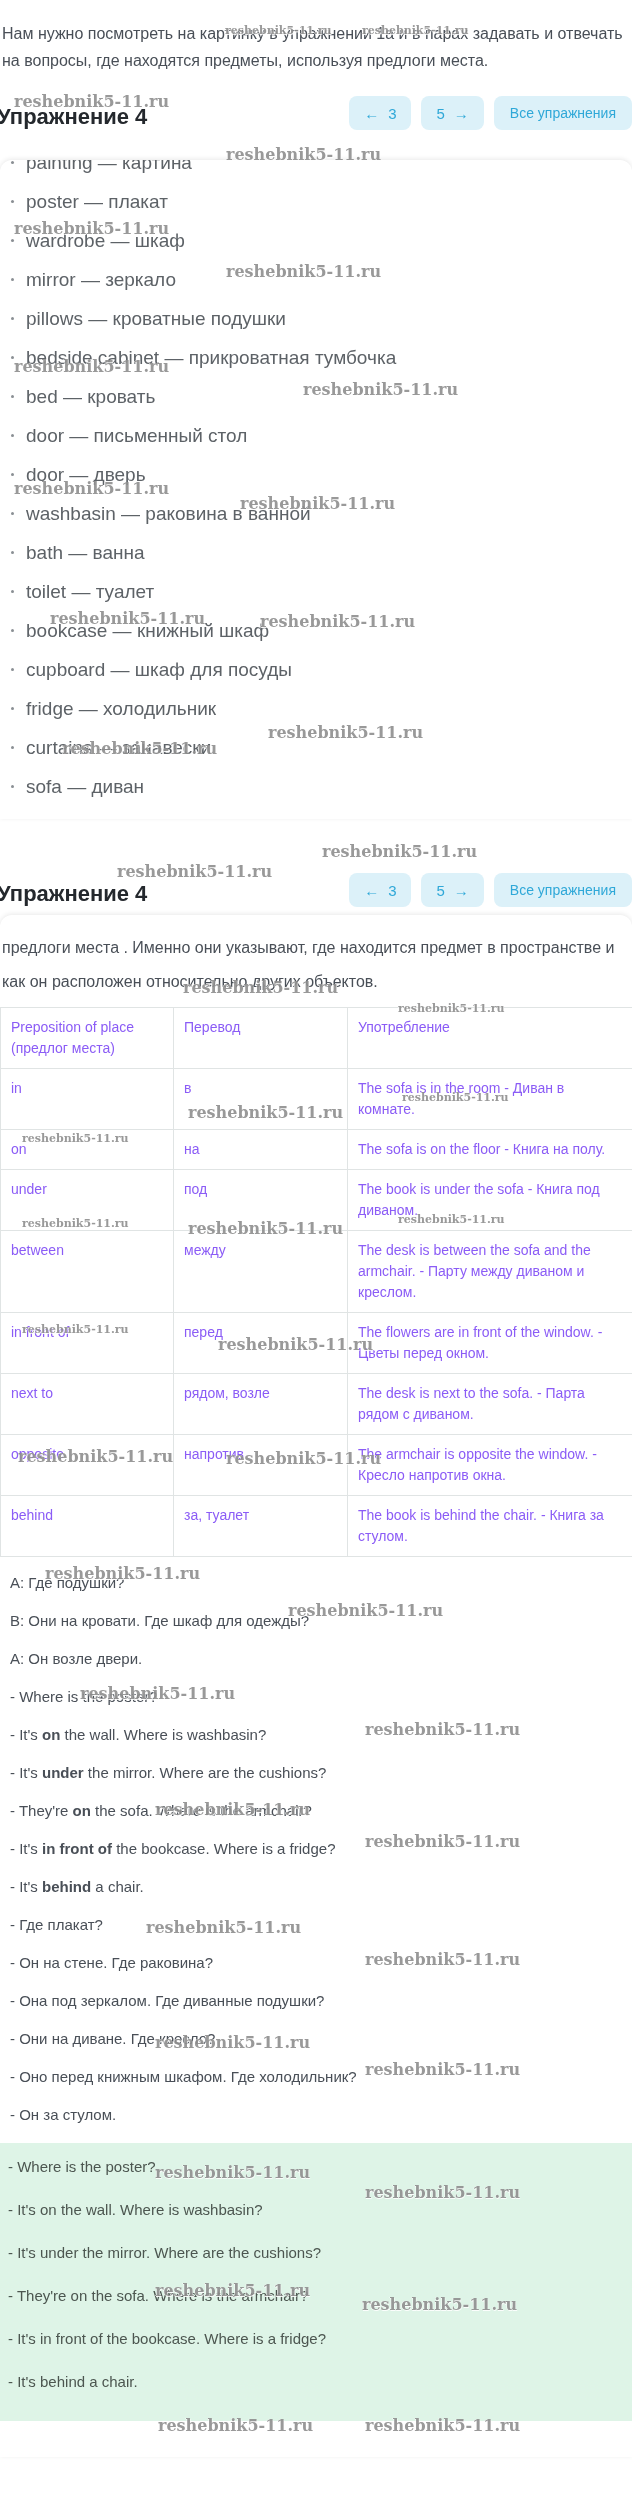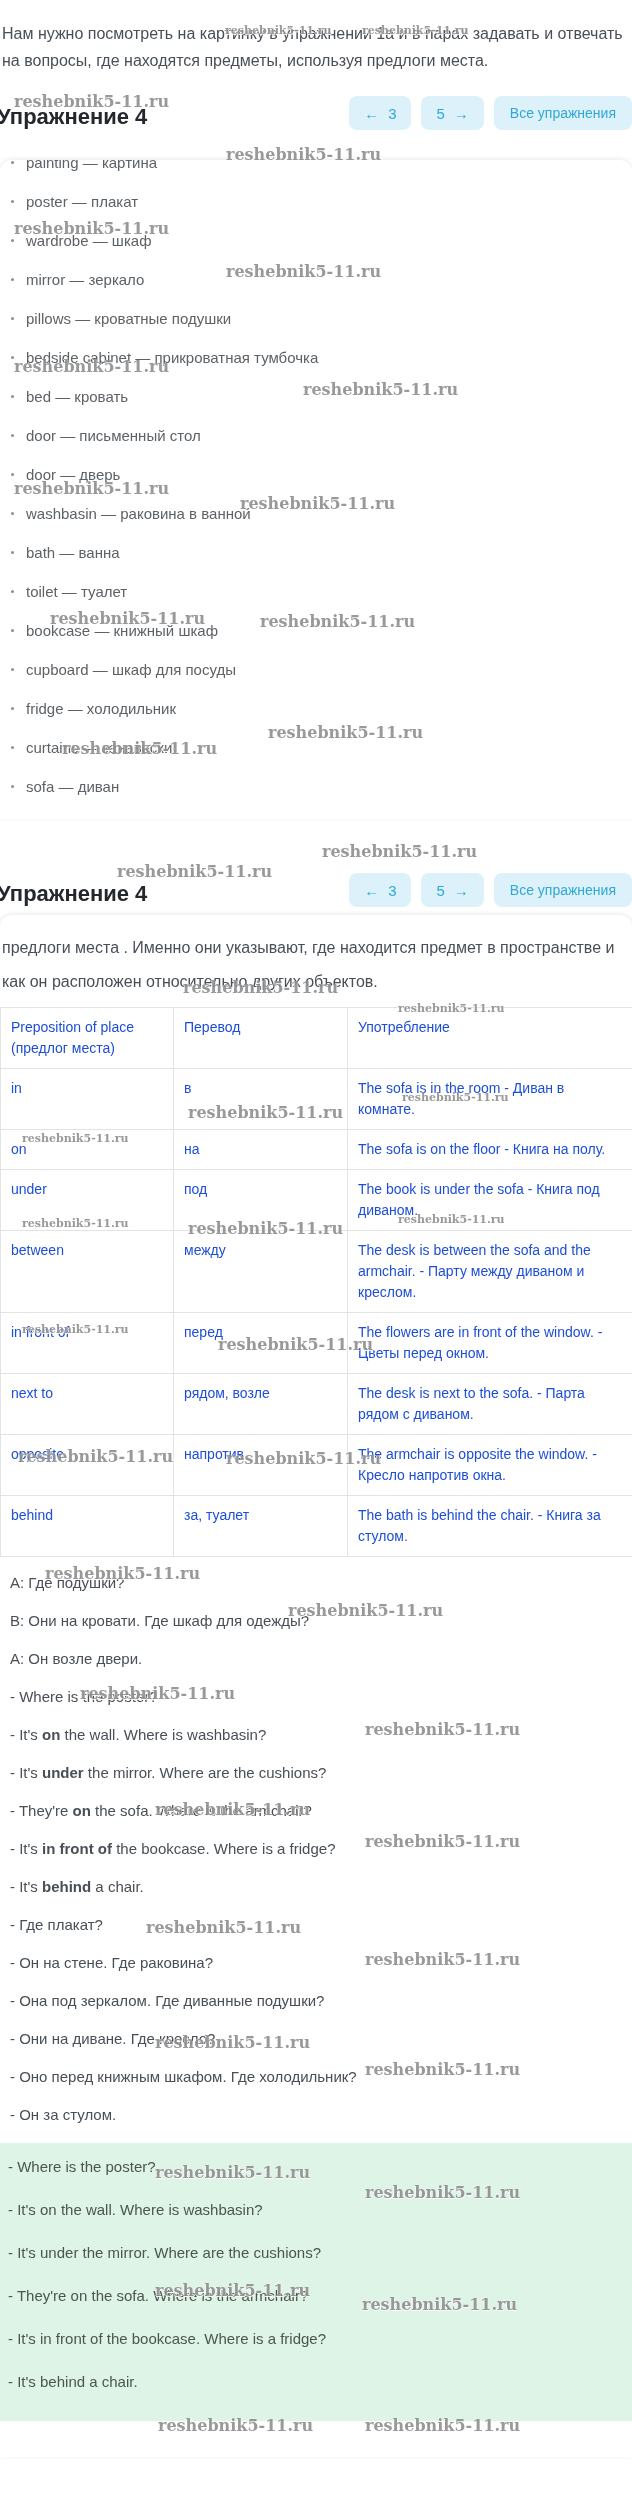--- a/index.html
+++ b/index.html
@@ -33,35 +33,35 @@
   .all-btn { font-size:14px; padding:0 16px; }
 
   .card {
     background:#ffffff; border-radius:12px 12px 0 0;
     box-shadow:0 -1px 5px rgba(0,0,0,0.09);
     position:relative;
   }
   .vocab-card { margin-top:30px; overflow:hidden; padding:0 0 2px 0; }
   .vocab-list { list-style:none; margin:0; padding:0; }
   .vocab-list li {
-    position:relative; padding-left:26px; margin:22px 0; font-size:15px;
+    position:relative; padding-left:26px; margin:22px 0; font-size:19px;
     line-height:17px; color:#5d6267;
   }
   .vocab-list li::before {
     content:""; position:absolute; left:11px; top:7px; width:3px; height:3px;
     border-radius:50%; background:#8a8f94;
   }
   .vocab-list li:first-child { margin-top:-6px; }
 
   .theory-card { margin-top:8px; padding-bottom:36px; }
   .theory-text { margin:0; padding:16px 4px 0 2px; font-size:16px; line-height:34px; color:#494f57; }
 
   table.prep-table {
     border-collapse:collapse; table-layout:fixed; width:632px; margin-top:8px;
-    font-size:14px; color:#1d4ed8;
+    font-size:14px; color:#8b5cf6;
   }
   .prep-table th, .prep-table td {
     border:1px solid #e0e4e4; vertical-align:top; text-align:left;
     padding:9px 10px; line-height:21px; font-weight:normal;
   }
   .prep-table col.c1 { width:173px; }
   .prep-table col.c2 { width:174px; }
   .prep-table col.c3 { width:285px; }
 
   .dialogue { margin-top:16px; padding-left:10px; }
@@ -178,21 +178,21 @@
             <td>The desk is next to the sofa. - Парта рядом с диваном.</td>
           </tr>
           <tr>
             <td>opposite</td>
             <td>напротив</td>
             <td>The armchair is opposite the window. - Кресло напротив окна.</td>
           </tr>
           <tr>
             <td>behind</td>
             <td>за, туалет</td>
-            <td>The bath is behind the chair. - Книга за стулом.</td>
+            <td>The book is behind the chair. - Книга за стулом.</td>
           </tr>
         </tbody>
     </table>
 
     <div class="dialogue">
         <p><span>A: Где подушки?</span></p>
         <p><span>B: Они на кровати. Где шкаф для одежды?</span></p>
         <p><span>A: Он возле двери.</span></p>
         <p><span>- Where is the poster?</span></p>
         <p><span>- It's </span><b>on</b><span> the wall. Where is washbasin?</span></p>

